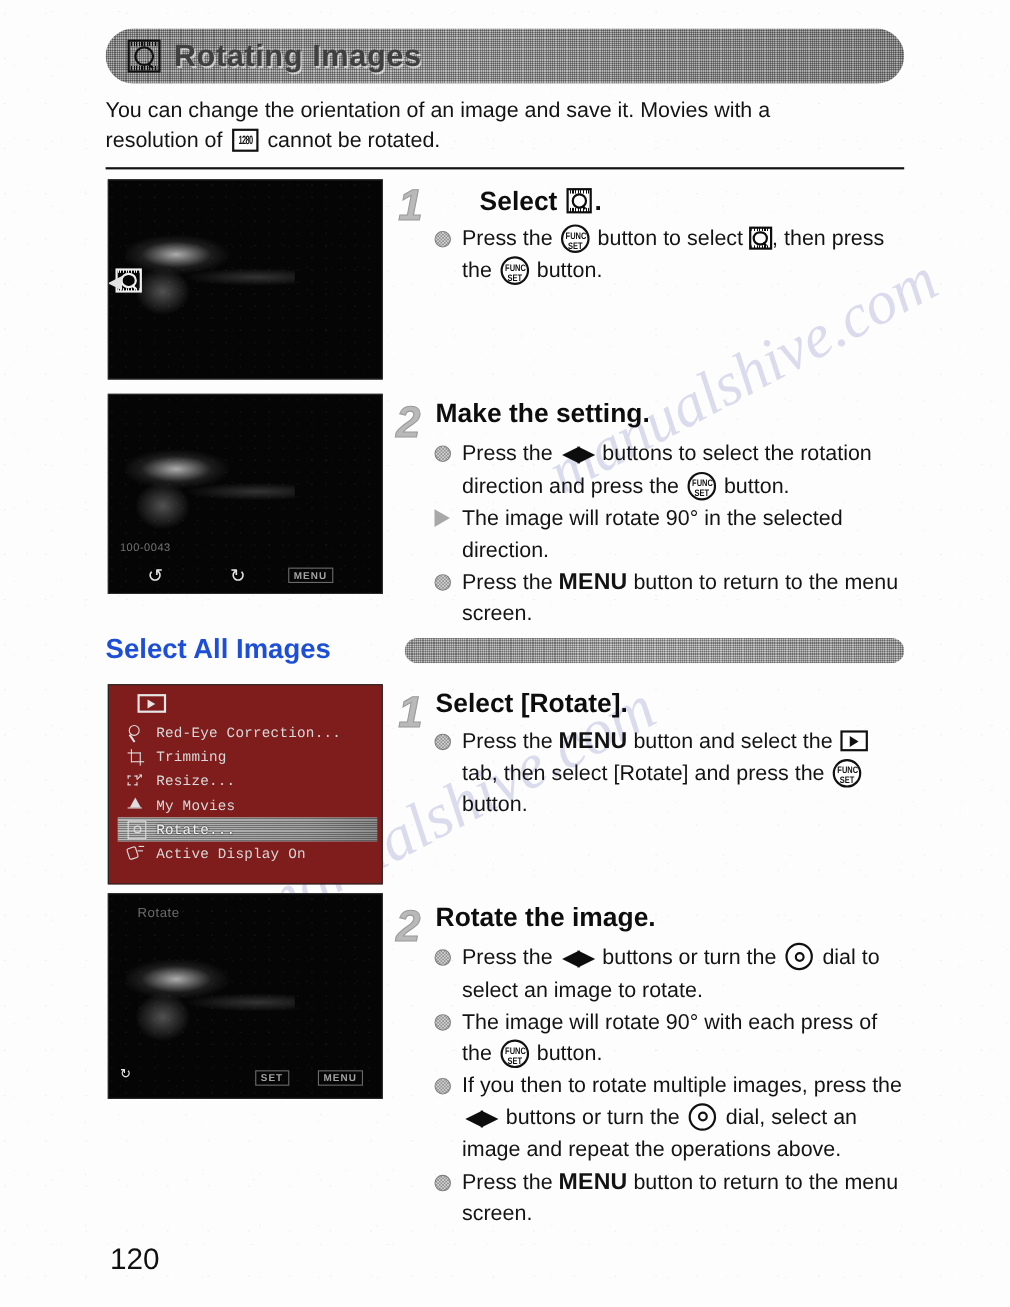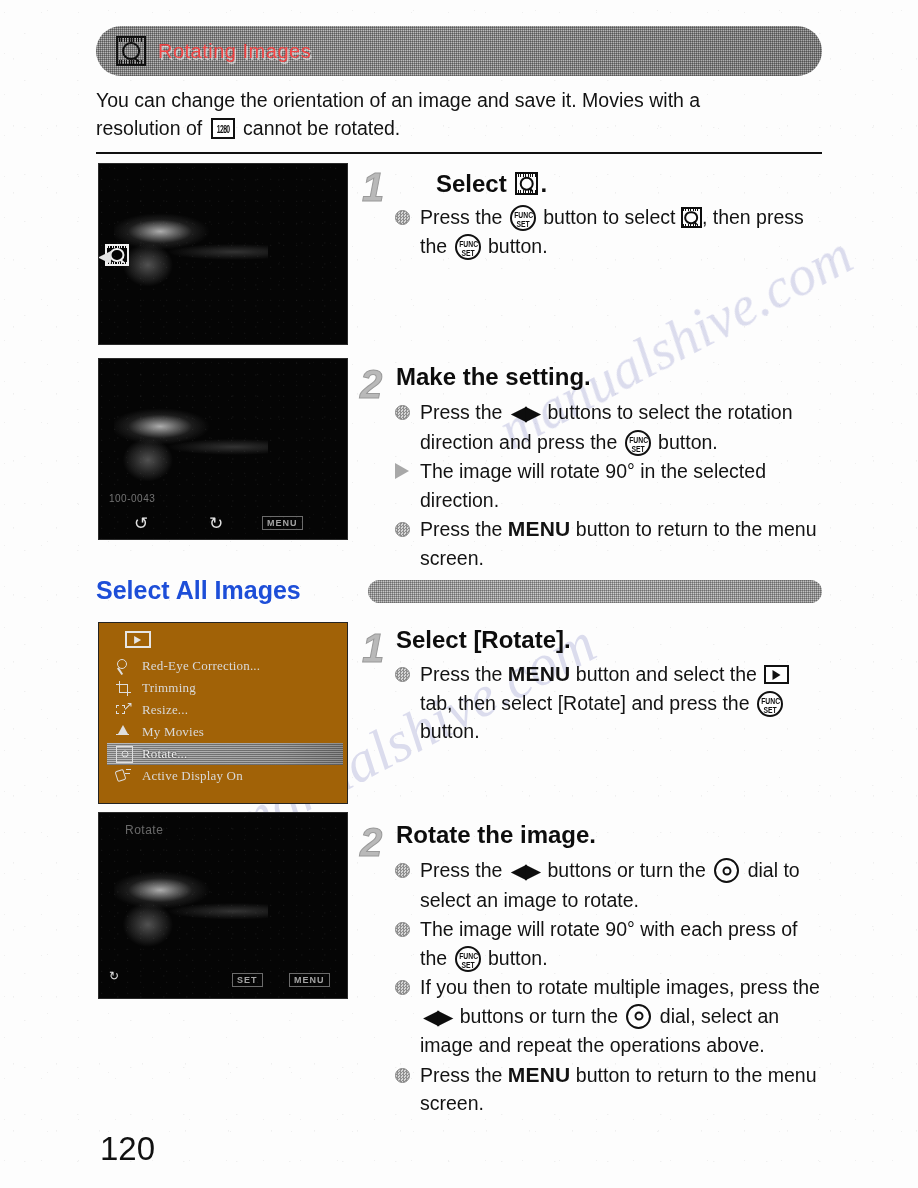--- a/index.html
+++ b/index.html
@@ -75,24 +75,24 @@
     position: absolute;
     left: 116px;
     top: 28px;
     height: 46px;
     display: flex;
     align-items: center;
     gap: 12px;
     z-index: 3;
   }
   .banner-title {
-    font-size: 20px;
-    font-weight: normal;
+    font-size: 28px;
+    font-weight: bold;
     letter-spacing: .5px;
-    color: #ef4444;
+    color: #404040;
     text-shadow: 1.5px 1.5px 0 rgba(255,255,255,.55);
   }
 
   
   .rot-ico {
     display: inline-block;
     position: relative;
     vertical-align: -4px;
     box-sizing: border-box;
     background: transparent;
@@ -387,25 +387,25 @@
     z-index: 2;
   }
 
   
   .menushot {
     position: absolute;
     left: 98px;
     top: 622px;
     width: 248px;
     height: 180px;
-    background: #a16207;
+    background: #7f1d1d;
     border: 1px solid #242424;
     overflow: hidden;
     z-index: 2;
-    font-family: Liberation Serif, serif;
+    font-family: Liberation Mono, monospace;
     text-align: right;
   }
   .menushot .tabrow {
     position: absolute;
     left: 26px; top: 8px;
   }
   .menushot .tabicon {
     width: 26px; height: 17px;
     border: 2px solid #e6e6e6;
     position: relative;
@@ -547,21 +547,21 @@
     position: absolute; left: 11px; top: 1px;
     width: 5px; height: 1.6px;
     background: currentColor;
     box-shadow: -1px 4px 0 currentColor;
   }
 
   .pagenum {
     position: absolute;
     left: 100px;
     top: 1130px;
-    font-size: 33px;
+    font-size: 27px;
     color: #111;
     z-index: 3;
   }
 </style>
 </head>
 <body>
 
 <div class="page">
 
   <div class="scan-noise"></div>

